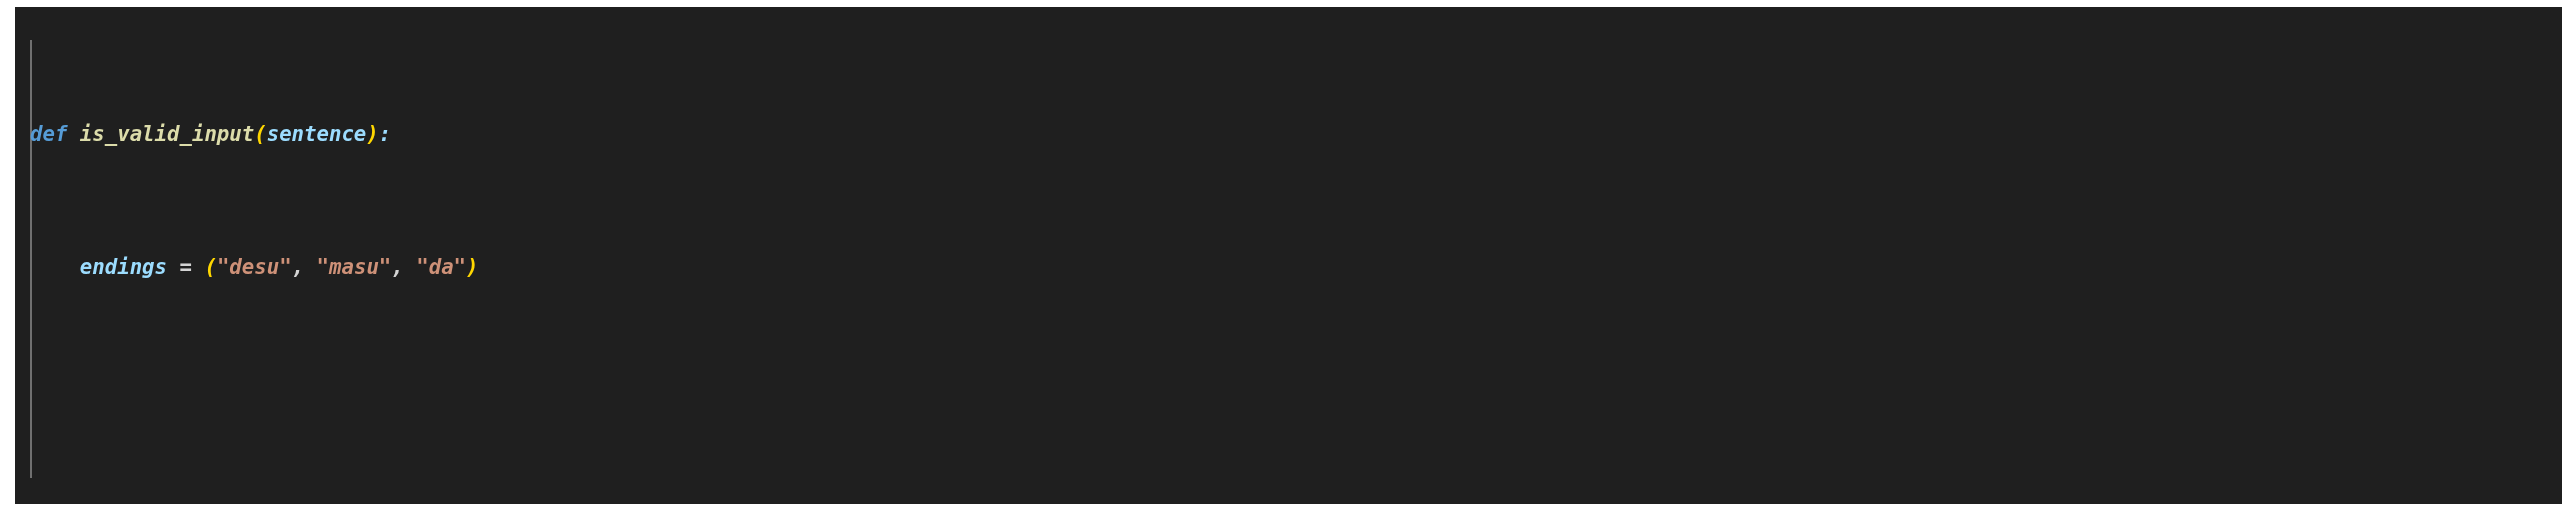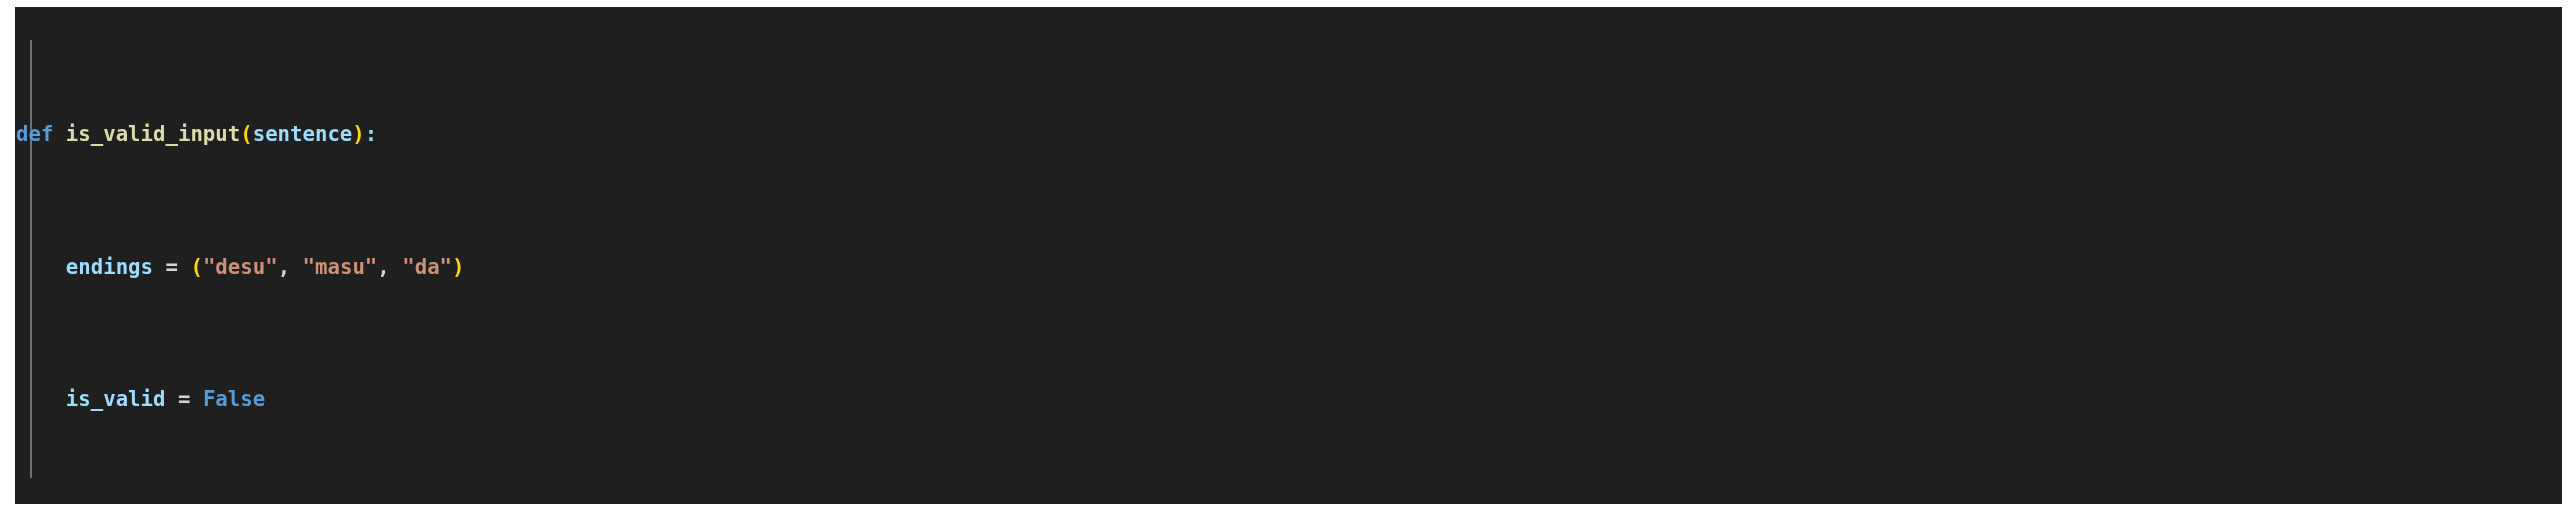--- a/index.html
+++ b/index.html
@@ -23,21 +23,22 @@
     line-height:26.5px;
     letter-spacing:0px;
     white-space:pre;
     font-weight:700;
     color:#d4d4d4;
   }
   .line{
     height:26.5px;
     white-space:pre;
     position:relative;
-    padding-left:1px;
+    padding-left:15px;
+    font-style:italic;
   }
   
   .guide{
     position:absolute;
     top:0;
     width:1.4px;
     height:26.5px;
     background:#6e6e6e;
     opacity:.85;
   }
@@ -67,21 +68,20 @@
 
   <div class="code">
 
     
     <div class="line"><span class="kw">def</span><span class="op"> </span><span class="fn">is_valid_input</span><span class="b1">(</span><span class="id">sentence</span><span class="b1">)</span><span class="id">:</span></div>
 
     
     <div class="line"><span class="guide" style="left:15px;"></span>    <span class="id">endings</span><span class="op"> </span><span class="op">=</span><span class="op"> </span><span class="b1">(</span><span class="str">"desu"</span><span class="op">,</span><span class="op"> </span><span class="str">"masu"</span><span class="op">,</span><span class="op"> </span><span class="str">"da"</span><span class="b1">)</span></div>
 
     
-    <div class="line"><span class="guide" style="left:15px;"></span>    <span class="id">is_valid</span><span class="op"> </span><span class="op">=</span><span class="op"> </span><span class="kw">False</span></div>
 
     
     
 
     
     
 
     
     
 

